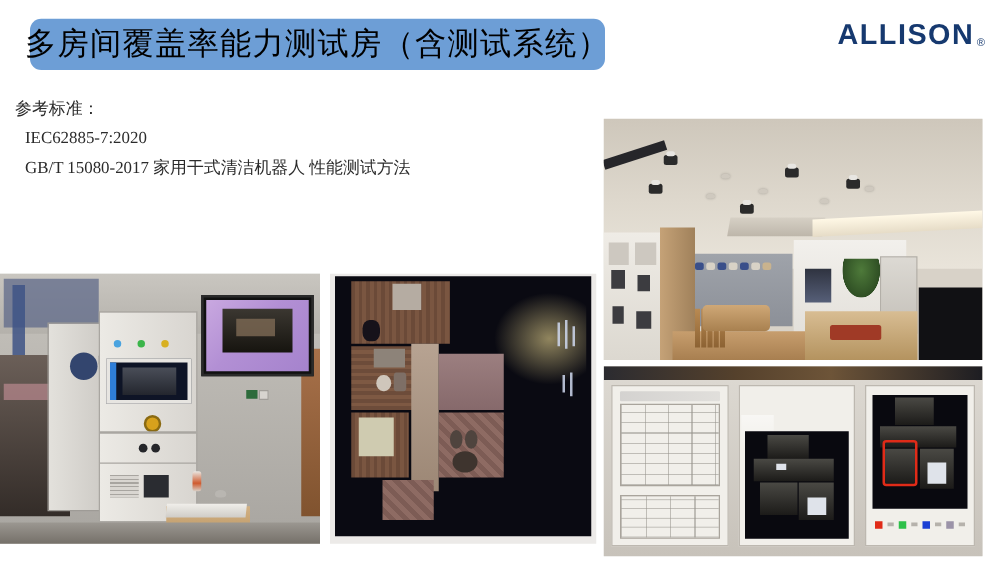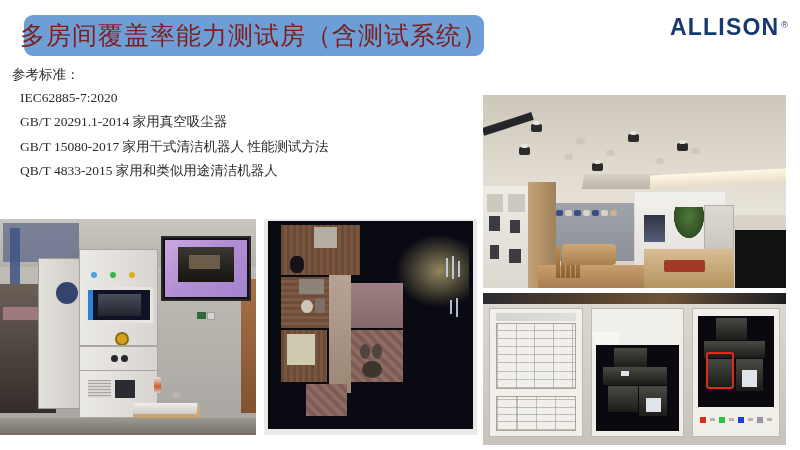--- a/index.html
+++ b/index.html
@@ -16,46 +16,46 @@
   
   .title-banner{
     position:absolute;left:24px;top:15px;width:460px;height:41px;
     background:#6d9ed6;
     border-radius:9px;
     display:flex;align-items:center;justify-content:center;
     box-shadow:0 0 0 0 rgba(0,0,0,0);
   }
   .title-banner .title-text{
     font-family:"Liberation Serif","DejaVu Serif",serif;
-    font-size:25px;font-weight:400;color:#7f1d1d;
+    font-size:25px;font-weight:400;color:#000000;
     letter-spacing:1px;white-space:nowrap;
     line-height:1;
   }
 
   .logo{
     position:absolute;right:12px;top:16px;
-    display:flex;align-items:center;
+    display:flex;align-items:flex-end;
   }
   .logo-en{
     font-family:"Liberation Sans","DejaVu Sans",sans-serif;
     font-size:23px;font-weight:bold;color:#16396f;
     letter-spacing:1.2px;line-height:1;
   }
   .logo-cn{
     font-family:"Liberation Sans","DejaVu Sans",sans-serif;
     font-size:23px;font-weight:bold;color:#16396f;
     margin-left:7px;line-height:1;
   }
   .logo-r{
     font-family:"Liberation Sans","DejaVu Sans",sans-serif;
     font-size:9px;color:#16396f;margin-left:2px;margin-top:-6px;
   }
 
   
-  .standards{position:absolute;left:12px;top:68px;width:440px;}
+  .standards{position:absolute;left:12px;top:80px;width:440px;}
   .std-head{
     font-size:13.5px;color:#2b2b2b;line-height:1;
     margin-bottom:9px;
     font-family:"Liberation Serif","DejaVu Serif",serif;
   }
   .std-item{
     font-size:13.5px;color:#2b2b2b;line-height:1;
     margin:0 0 11px 8px;
     white-space:nowrap;
     font-family:"Liberation Serif","DejaVu Serif",serif;
@@ -246,23 +246,21 @@
   </div>
 
   <div class="logo">
     <span class="logo-en">ALLISON</span>
     <span class="logo-r">®</span>
   </div>
 
   <div class="standards">
     <div class="std-head">参考标准：</div>
     <div class="std-item">IEC62885-7:2020</div>
-    <div class="std-item">GB/T 20291.1-2014 家用真空吸尘器</div>
     <div class="std-item">GB/T 15080-2017 家用干式清洁机器人 性能测试方法</div>
-    <div class="std-item">QB/T 4833-2015 家用和类似用途清洁机器人</div>
   </div>
 
   <div class="photo" id="photo-lab">
     <div class="lab-backwall"></div>
     <div class="lab-ceiling"></div>
     <div class="lab-rack"></div>
     <div class="lab-rack2"></div>
     <div class="lab-shelfdark"></div>
     <div class="lab-wood"></div>
 

